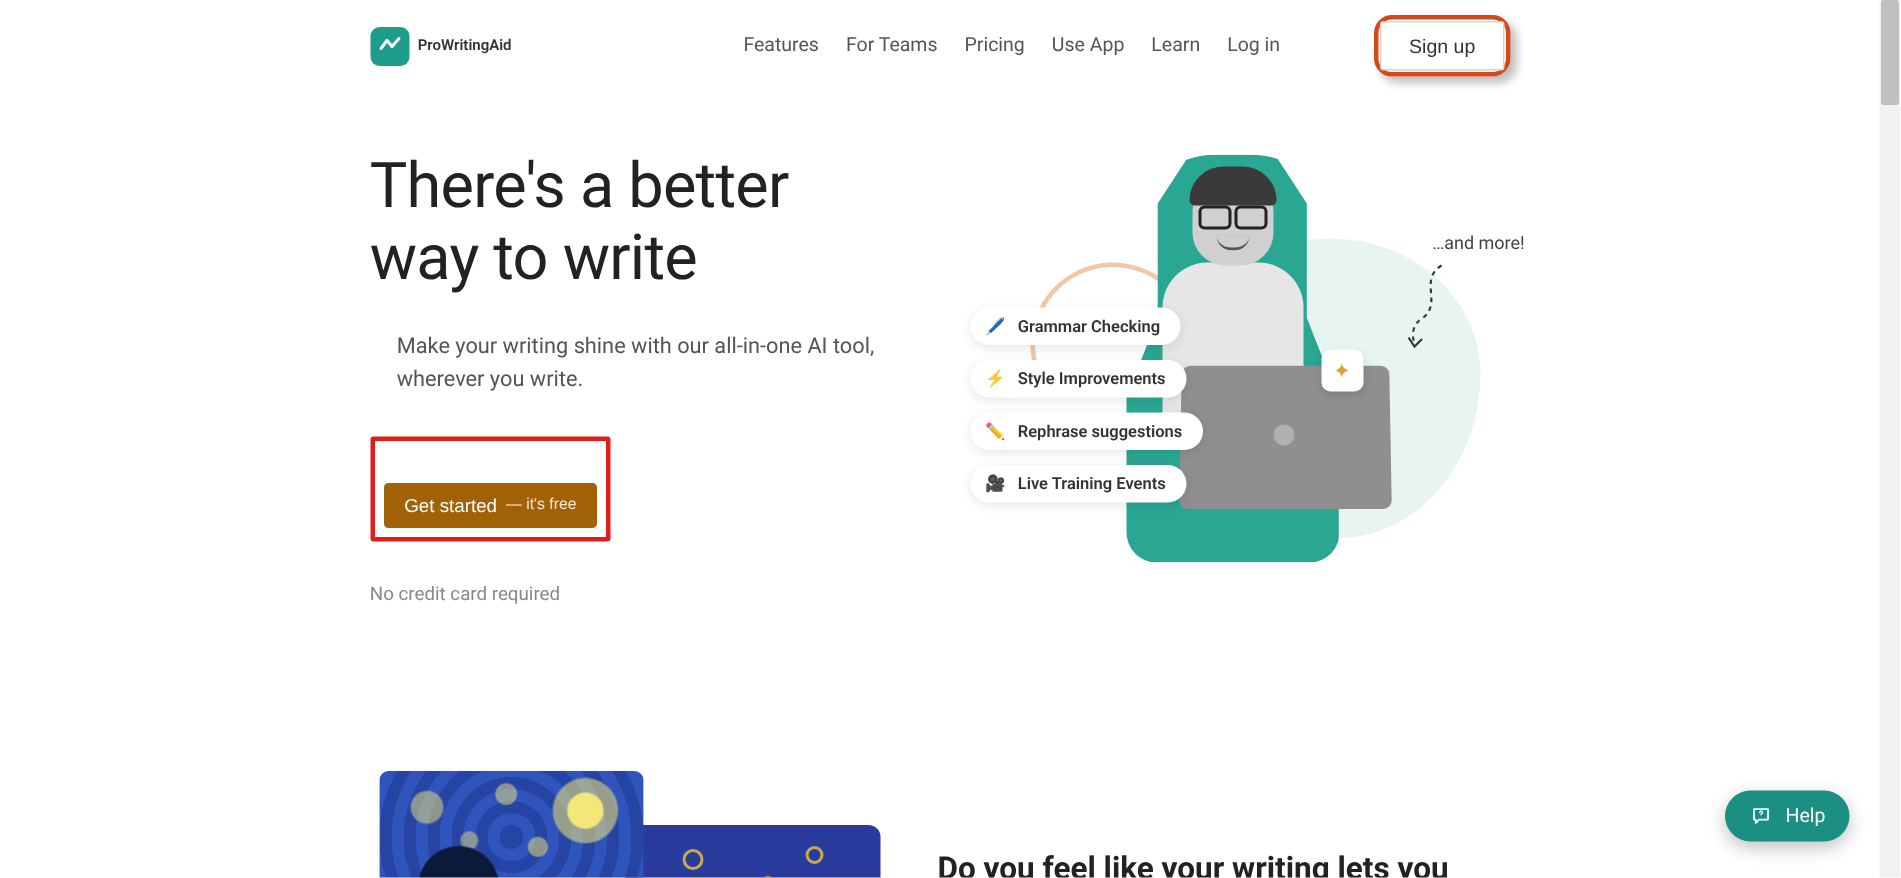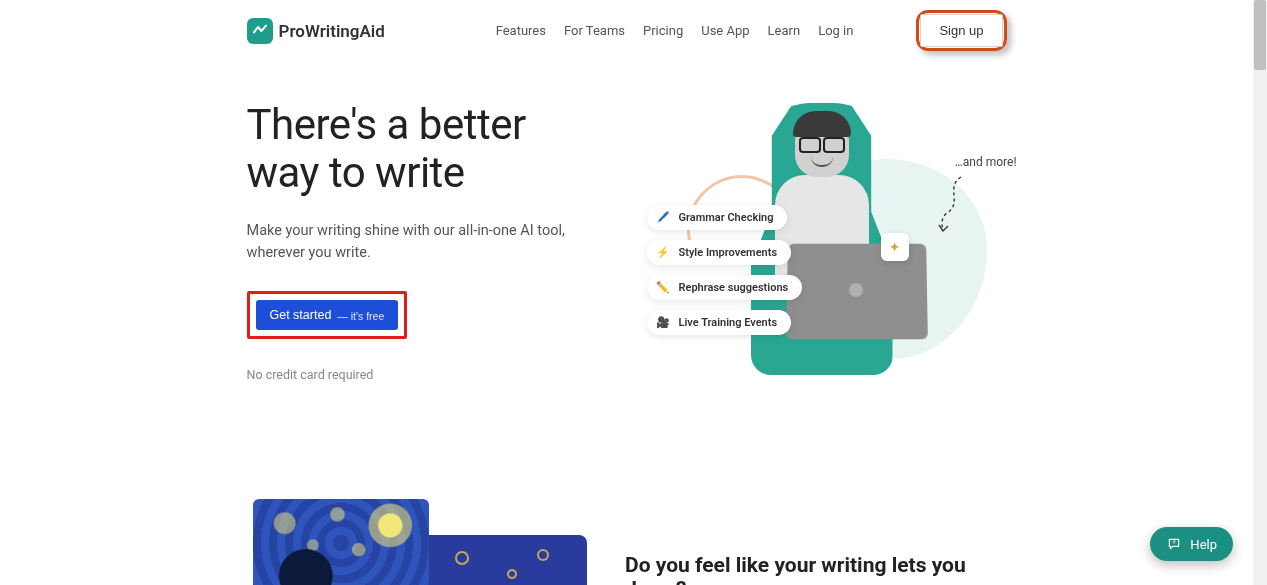--- a/index.html
+++ b/index.html
@@ -53,21 +53,21 @@
     height: 26px;
     background: #1e9e8a;
     border-radius: 6px;
     display: flex;
     align-items: center;
     justify-content: center;
   }
   .brand-logo svg { display:block; }
   .brand-name {
     font-weight: 600;
-    font-size: 17px;
+    font-size: 10px;
     color: #333;
   }
   .nav {
     display: flex;
     align-items: center;
     gap: 18px;
     font-size: 13px;
     color: #555;
   }
   .nav-item { cursor: pointer; }
@@ -103,43 +103,45 @@
     line-height: 1.15;
     color: #222;
     letter-spacing: -0.5px;
   }
   .hero-sub {
     margin-top: 22px;
     font-size: 14.5px;
     line-height: 1.55;
     color: #555;
     max-width: 320px;
+    margin-left: 18px;
   }
   .cta-row {
     margin-top: 26px;
     display: flex;
     gap: 14px;
     align-items: stretch;
   }
   .getstarted-wrap {
     border: 3px solid #e21b1b;
     padding: 6px;
     border-radius: 2px;
   }
   .getstarted-btn {
-    background: #1d4ed8;
+    background: #a16207;
     color: #fff;
     border: none;
     padding: 8px 14px;
     font-size: 12.5px;
     border-radius: 3px;
     cursor: pointer;
     display: flex;
-    align-items: flex-end;
+    align-items: flex-start;
     gap: 6px;
+    margin-top: 22px;
   }
   .getstarted-btn .sub {
     font-size: 10.5px;
     opacity: 0.85;
   }
   .purchase-btn {
     background: #fff;
     border: 1px solid #cfd8d6;
     color: #333;
     padding: 8px 22px;

